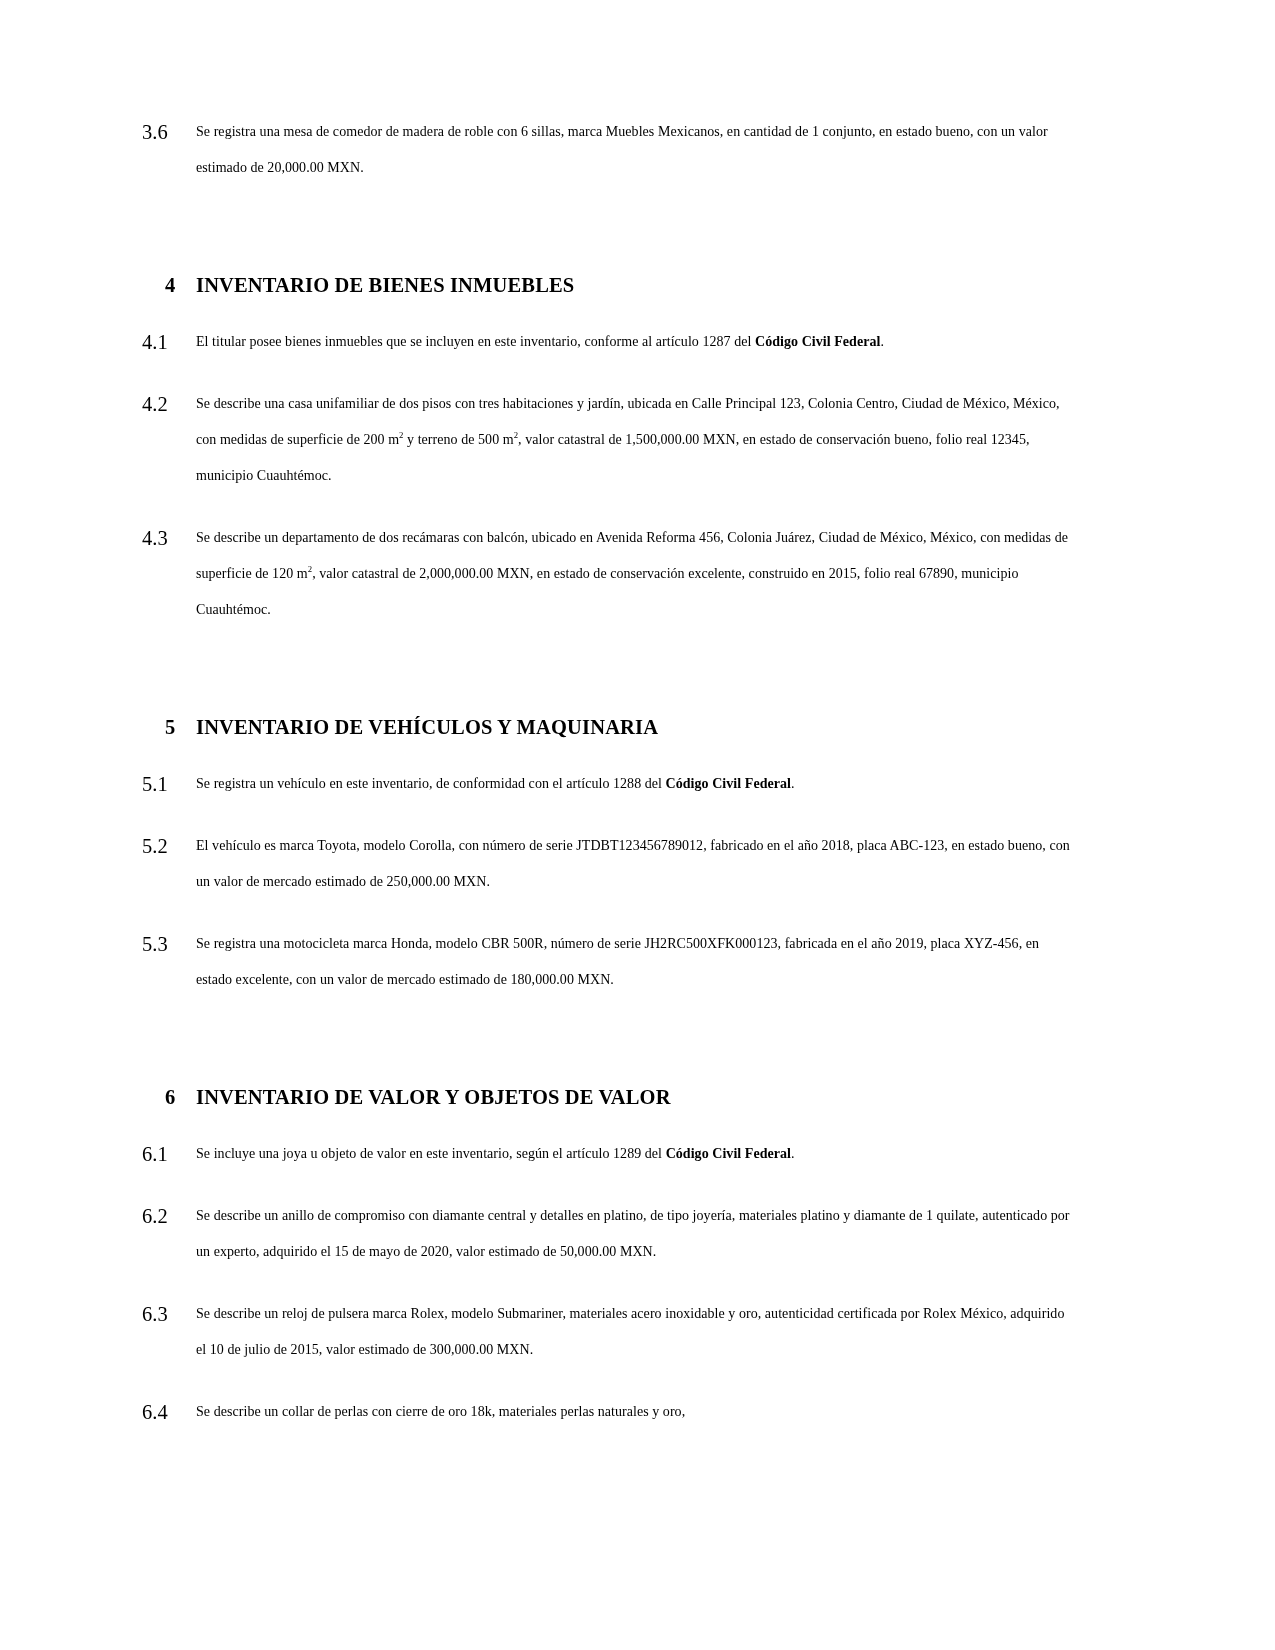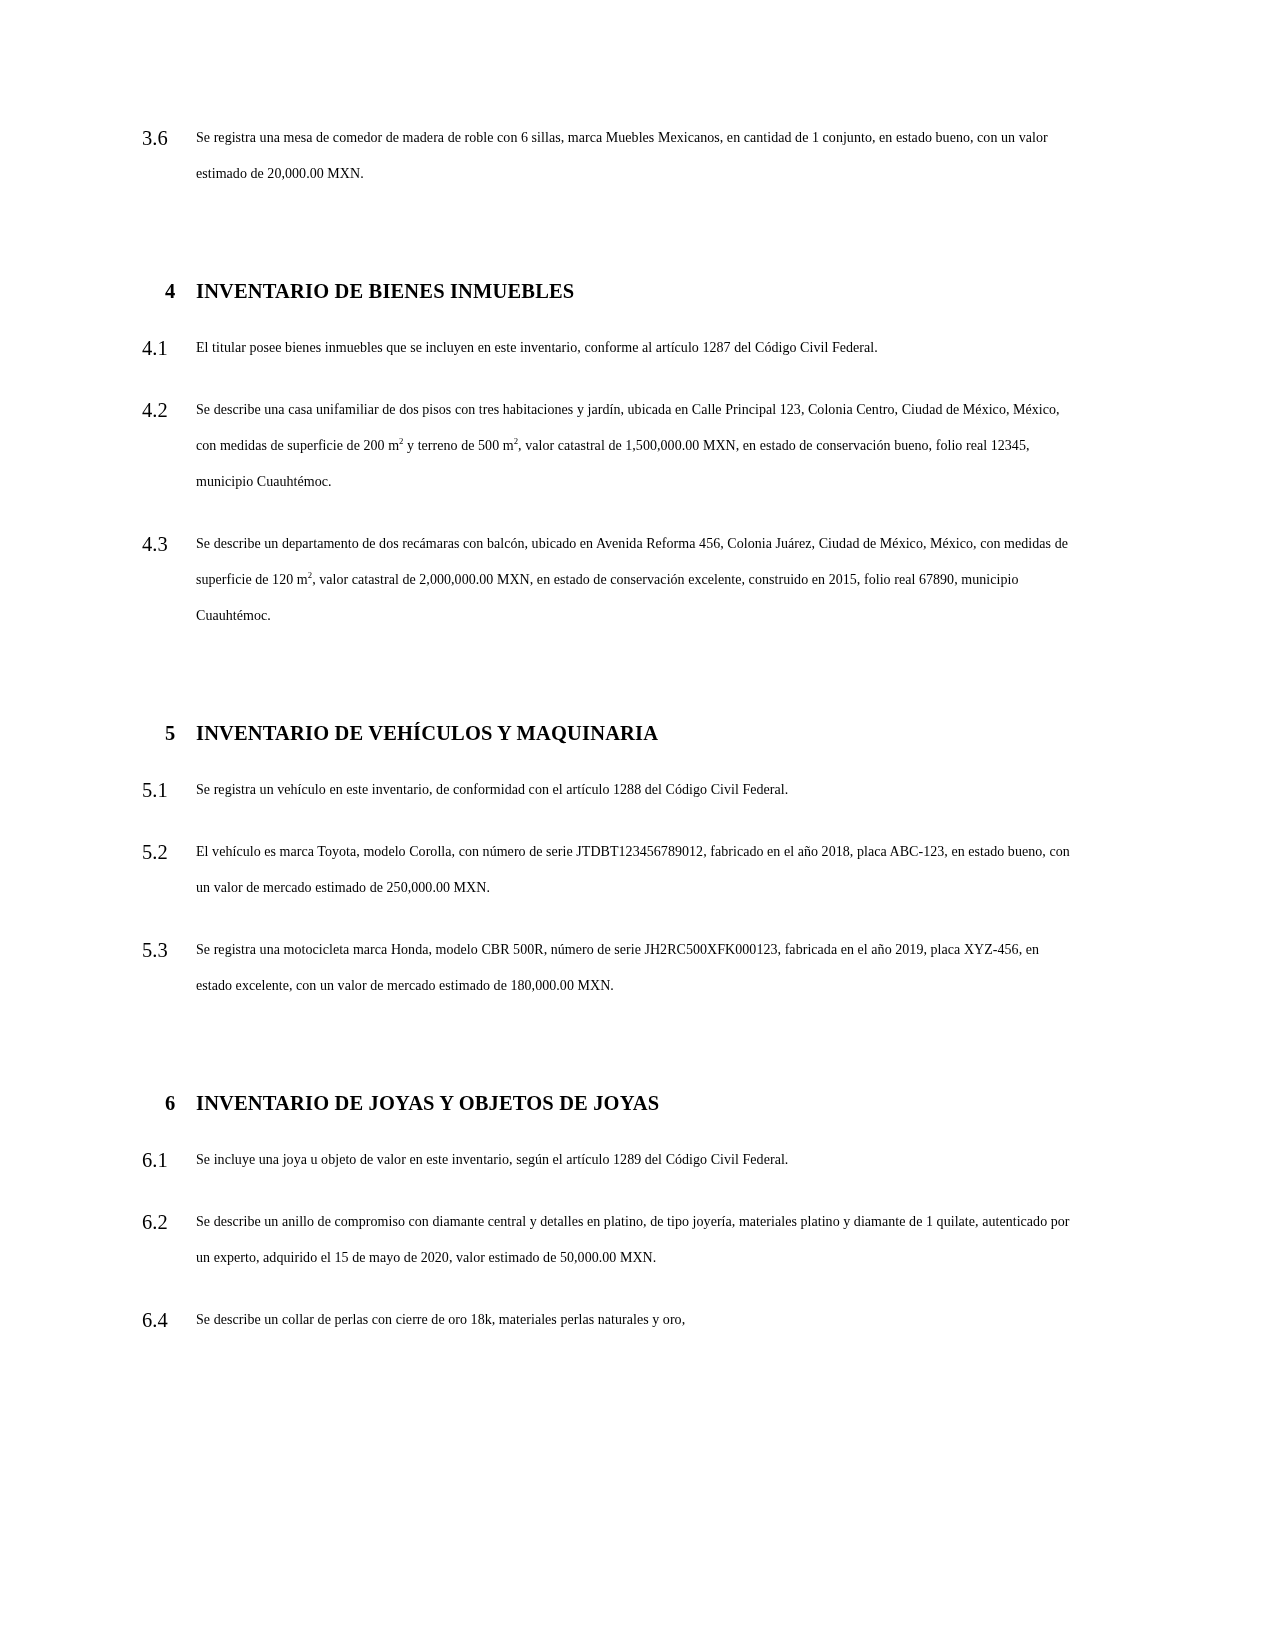--- a/index.html
+++ b/index.html
@@ -23,21 +23,21 @@
     position: absolute;
     left: 142px;
     top: 104px;
     width: 930px;
   }
 
   
   .clause {
     display: flex;
     align-items: flex-start;
-    margin: 16px 0 26px 0;
+    margin: 10px 0 26px 0;
   }
   .clause .num {
     flex: 0 0 54px;
     font-size: 20.5px;
     line-height: 36px;
     letter-spacing: 0.1px;
     white-space: nowrap;
   }
   .clause .body {
     flex: 1 1 auto;
@@ -64,21 +64,21 @@
     flex: 1 1 auto;
     font-size: 20.5px;
     line-height: 34px;
     font-weight: bold;
     letter-spacing: 0.15px;
     font-family: Liberation Serif, serif;
   }
 
   .gap-before-heading { height: 56px; }
 
-  b, strong { font-weight: normal; }
+  b, strong { font-weight: bold; }
   sup {
     font-size: 0.62em;
     vertical-align: super;
     line-height: 0;
   }
 </style>
 </head>
 <body>
 
 <div class="page">
@@ -117,28 +117,32 @@
         <div class="num">5.2</div>
         <div class="body">El vehículo es marca Toyota, modelo Corolla, con número de serie JTDBT123456789012, fabricado en el año 2018, placa ABC-123, en estado bueno, con un valor de mercado estimado de 250,000.00 MXN.</div>
       </div>
       <div class="clause">
         <div class="num">5.3</div>
         <div class="body">Se registra una motocicleta marca Honda, modelo CBR 500R, número de serie JH2RC500XFK000123, fabricada en el año 2019, placa XYZ-456, en estado excelente, con un valor de mercado estimado de 180,000.00 MXN.</div>
       </div>
       <div class="gap-before-heading"></div>
       <div class="heading">
         <div class="hnum">6</div>
-        <div class="htext">INVENTARIO DE JOYAS Y OBJETOS DE JOYAS</div>
+        <div class="htext">INVENTARIO DE VALOR Y OBJETOS DE VALOR</div>
       </div>
       <div class="clause">
         <div class="num">6.1</div>
         <div class="body">Se incluye una joya u objeto de valor en este inventario, según el artículo 1289 del <b>Código Civil Federal</b>.</div>
       </div>
       <div class="clause">
         <div class="num">6.2</div>
         <div class="body">Se describe un anillo de compromiso con diamante central y detalles en platino, de tipo joyería, materiales platino y diamante de 1 quilate, autenticado por un experto, adquirido el 15 de mayo de 2020, valor estimado de 50,000.00 MXN.</div>
       </div>
       <div class="clause">
+        <div class="num">6.3</div>
+        <div class="body">Se describe un reloj de pulsera marca Rolex, modelo Submariner, materiales acero inoxidable y oro, autenticidad certificada por Rolex México, adquirido el 10 de julio de 2015, valor estimado de 300,000.00 MXN.</div>
+      </div>
+      <div class="clause">
         <div class="num">6.4</div>
         <div class="body">Se describe un collar de perlas con cierre de oro 18k, materiales perlas naturales y oro,</div>
       </div>
     </div>
 </div>
 
 </body></html>

